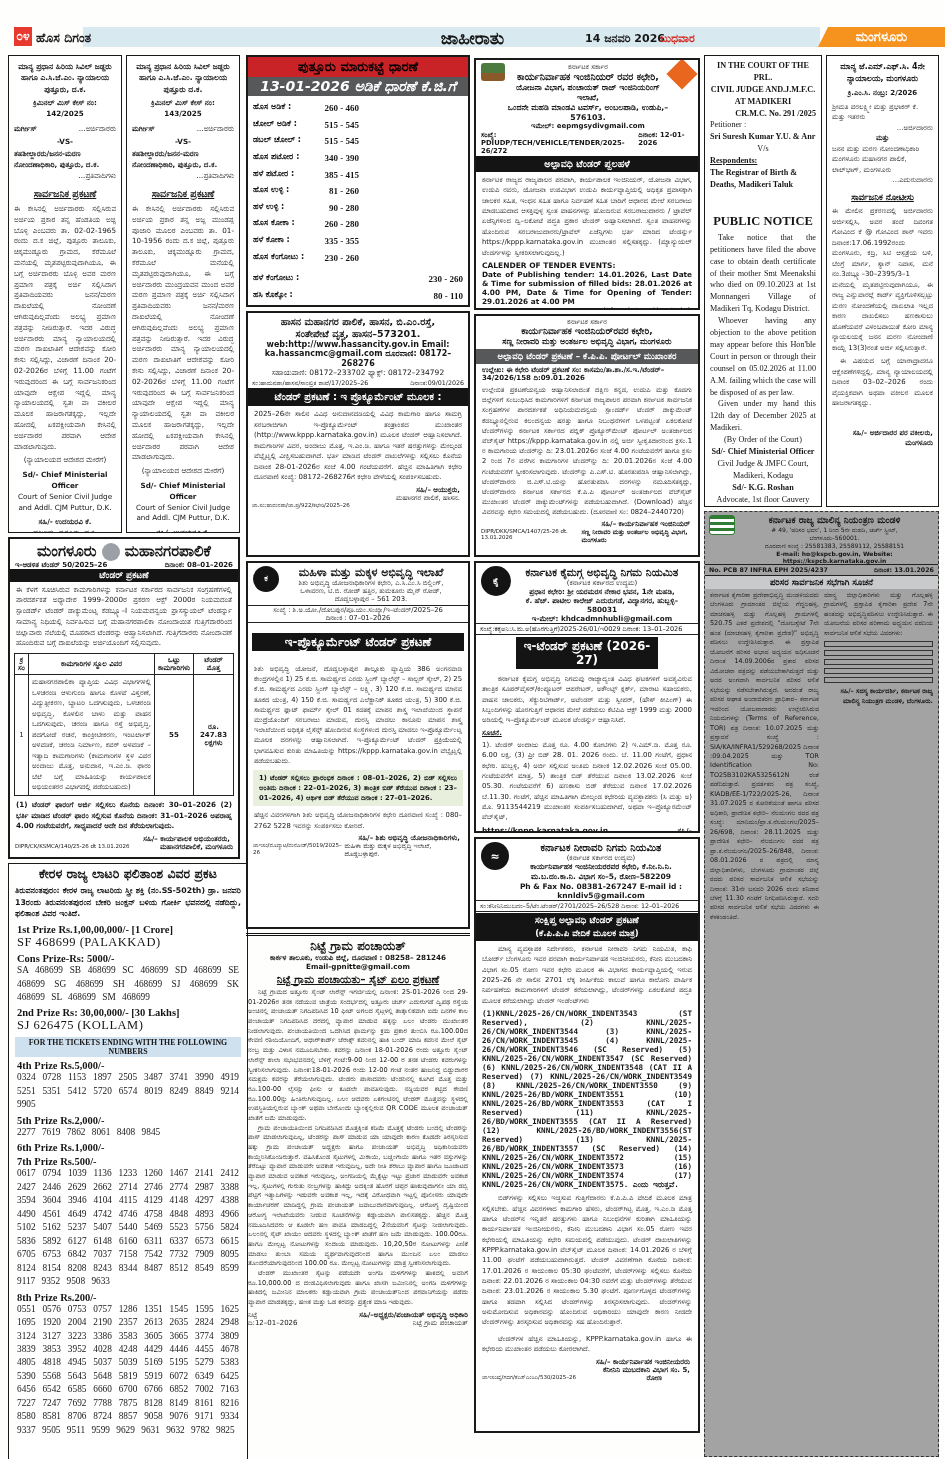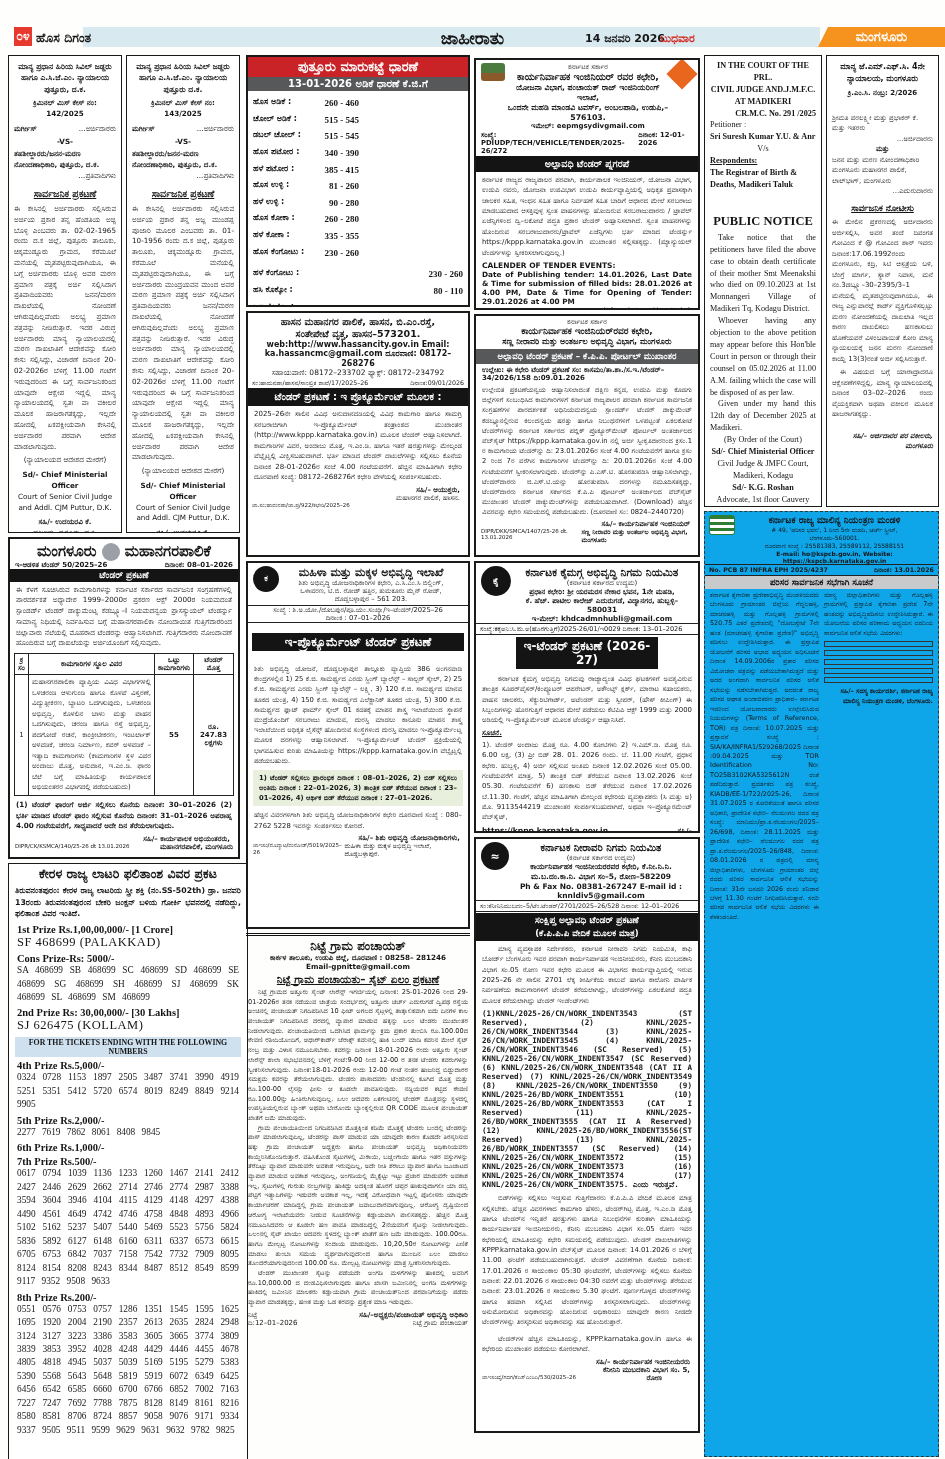--- a/index.html
+++ b/index.html
@@ -6,21 +6,21 @@
   html,body { background:#e8e8e4; }
   .page { position:relative; width:945px; height:1459px; background:#fefefc;
           font-family:"DejaVu Sans",sans-serif; color:#161616; overflow:hidden; margin:0 auto; }
   .abs { position:absolute; }
   .box { position:absolute; background:#fff; border:1px solid #1a1a1a; overflow:hidden; }
   .just { text-align:justify; }
   .ctr { text-align:center; }
   .b { font-weight:bold; }
   .bar-black { background:#141414; color:#fff; font-weight:bold; text-align:center; }
   .bar-gray  { background:#57585a; color:#fff; font-weight:bold; text-align:center; }
-  .bar-red   { background:#c92327; color:#ffffff; font-weight:bold; text-align:center; }
+  .bar-red   { background:#c92327; color:#000000; font-weight:bold; text-align:center; }
   .hairline-t { border-top:1px solid #222; }
   .hairline-b { border-bottom:1px solid #222; }
 
   
   .hdr-strip { background:#d8e9f0; }
   .hdr-pgnum { background:#e8392e; color:#fff; font-weight:bold; text-align:center; font-size:12px; line-height:19px; }
   .hdr-edition { background:#f6921e; color:#fff; font-weight:bold; text-align:center; font-size:13px; line-height:20px;
                  clip-path:polygon(10px 0,100% 0,100% 100%,0 100%); }
   .hdr-weekday { color:#d42a20; font-weight:bold; }
 
@@ -131,21 +131,21 @@
     <div class="just">ಈ ಕೇಸಿನಲ್ಲಿ ಅರ್ಜಿದಾರರು ಸಲ್ಲಿಸಿರುವ ಅರ್ಜಿಯ ಪ್ರಕಾರ ತನ್ನ ಅಜ್ಜ ಮುಂಡಪ್ಪ ಪೂಜಾರಿ ಮೂಲರ ಎಂಬವರು ತಾ. 01-10-1956 ರಂದು ದ.ಕ ಜಿಲ್ಲೆ, ಪುತ್ತೂರು ತಾಲೂಕು, ಚಿಕ್ಕಮುಡ್ನೂರು ಗ್ರಾಮದ, ಕೆರೆಮೂಲೆ ಮನೆಯಲ್ಲಿ ಮೃತಪಟ್ಟಿರುವುದಾಗಿಯೂ, ಈ ಬಗ್ಗೆ ಅರ್ಜಿದಾರರು ಮುಂದ್ರಯವನ ಮುಂದ ಅವರ ಮರಣ ಪ್ರಮಾಣ ಪತ್ರಕ್ಕೆ ಅರ್ಜಿ ಸಲ್ಲಿಸಿದಾಗ ಪ್ರತಿವಾದಿಯವರು ಜನನ/ಮರಣ ದಾಖಲೆಯಲ್ಲಿ ನೋಂದಣೆ ಆಗಿರುವುದಿಲ್ಲವೆಂದು ಅಲಭ್ಯ ಪ್ರಮಾಣ ಪತ್ರವನ್ನು ನೀಡಿರುತ್ತಾರೆ. ಇದರ ವಿರುದ್ಧ ಅರ್ಜಿದಾರರು ಮಾನ್ಯ ನ್ಯಾಯಾಲಯದಲ್ಲಿ ಮರಣ ದಾಖಲಾತಿಗೆ ಆದೇಶವನ್ನು ಕೋರಿ ಕೇಸು ಸಲ್ಲಿಸಿದ್ದು, ವಿಚಾರಣೆ ದಿನಾಂಕ 20-02-2026ರ ಬೆಳಿಗ್ಗೆ 11.00 ಗಂಟೆಗೆ ಇರುವುದರಿಂದ ಈ ಬಗ್ಗೆ ಸಾರ್ವಜನಿಕರಿಂದ ಯಾವುದೇ ಆಕ್ಷೇಪ ಇದ್ದಲ್ಲಿ ಮಾನ್ಯ ನ್ಯಾಯಾಲಯದಲ್ಲಿ ಸ್ವತಃ ವಾ ವಕೀಲರ ಮೂಲಕ ಹಾಜರಾಗತಕ್ಕದ್ದು, ಇಲ್ಲದೇ ಹೋದಲ್ಲಿ ಏಕಪಕ್ಷೀಯವಾಗಿ ಕೇಸಿನಲ್ಲಿ ಅರ್ಜಿದಾರರ ಪರವಾಗಿ ಆದೇಶ ಮಾಡಲಾಗುವುದು.</div>
     <div class="ctr" style="margin-top:3px;">(ನ್ಯಾಯಾಲಯದ ಆದೇಶದ ಮೇರೆಗೆ)</div>
     <div class="sig">Sd/- Chief Ministerial Officer</div>
     <div class="sigs">Court of Senior Civil Judge and Addl. CJM Puttur, D.K.</div>
     <div class="sig">ಸಹಿ/- ಉದಯರವಿ ಕೆ.</div>
 
   </div>
 
   <div class="box" style="left:246px;top:55px;width:224px;height:252px;border-width:2px;">
     <div class="bar-red" style="font-size:13px;padding:2px 0;">ಪುತ್ತೂರು ಮಾರುಕಟ್ಟೆ ಧಾರಣೆ</div>
-    <div class="bar-gray" style="font-size:10px;padding:1px 8px;">13-01-2026  ಅಡಿಕೆ ಧಾರಣೆ ಕೆ.ಜಿ.ಗೆ</div>
+    <div class="bar-gray" style="font-size:14px;padding:1px 8px;font-style:italic;">13-01-2026  ಅಡಿಕೆ ಧಾರಣೆ ಕೆ.ಜಿ.ಗೆ</div>
     <div style="display:flex;padding:4px 5px 0;gap:5px;flex-direction:column;">
       <div style="width:106px;">
           <div class="mkt-row">
             <span class="mkt-l">ಹೊಸ ಅಡಿಕೆ</span>
             <span class="mkt-v">260 - 460</span>
           </div>
           <div class="mkt-row">
             <span class="mkt-l">ಚೋಲ್ ಅಡಿಕೆ</span>
             <span class="mkt-v">515 - 545</span>
           </div>
@@ -381,21 +381,21 @@
         <div class="ctr b" style="font-size:7.8px;">ಯೋಜನಾ ವಿಭಾಗ, ಪಂಚಾಯತ್ ರಾಜ್ ಇಂಜಿನಿಯರಿಂಗ್ ಇಲಾಖೆ,</div>
         <div class="ctr b" style="font-size:7.8px;">ಒಂದನೇ ಮಹಡಿ ಮಾಂಡವಿ ಟವರ್ಸ್, ಅಂಬಲಪಾಡಿ, ಉಡುಪಿ,–576103.</div>
         <div class="ctr b" style="font-size:7px;">ಇಮೇಲ್: eepmgsydivgmail.com</div>
       </div>
       <div class="diamond"></div>
     </div>
     <div style="display:flex;justify-content:space-between;font-size:6.8px;font-weight:bold;padding:1px 5px;">
       <span>ಸಂಖ್ಯೆ: PDIUDP/TECH/VEHICLE/TENDER/2025-26/272</span>
       <span>ದಿನಾಂಕ: 12-01-2026</span>
     </div>
-    <div class="bar-black" style="font-size:9.5px;padding:2px 0;">ಅಲ್ಪಾವಧಿ ಟೆಂಡರ್ ಪ್ನಗರಪೆ</div>
+    <div class="bar-black" style="font-size:9.5px;padding:2px 0;">ಅಲ್ಪಾವಧಿ ಟೆಂಡರ್ ಪ್ದಲಹಳೆ</div>
     <div class="ad-body" style="font-size:6.9px;">ಕರ್ನಾಟಕ ರಾಜ್ಯದ ರಾಜ್ಯಪಾಲರ ಪರವಾಗಿ, ಕಾರ್ಯಪಾಲಕ ಇಂಜಿನಿಯರ್, ಯೋಜನಾ ವಿಭಾಗ, ಉಡುಪಿ ರವರು, ಯೋಜನಾ ಉಪವಿಭಾಗ ಉಡುಪಿ ಕಾರ್ಯವ್ಯಾಪ್ತಿಯಲ್ಲಿ ಅಧಿಕೃತ ಪ್ರವಾಸಕ್ಕಾಗಿ ಚಾಲಕರ ಸಹಿತ, ಇಂಧನ ಸಹಿತ ಹಾಗೂ ನಿರ್ವಹಣೆ ಸಹಿತ ಬಾಡಿಗೆ ಆಧಾರದ ಮೇಲೆ ಸರಬರಾಜು ಮಾಡಬಹುದಾದ ಆಸಕ್ತಿವುಳ್ಳ ಸ್ವಂತ ವಾಹನಗಳನ್ನು ಹೊಂದಿರುವ ಸರಬರಾಜುದಾರರು / ಟ್ರಾವೆಲ್ ಏಜೆನ್ಸಿಗಳಿಂದ ದ್ವಿ–ಲಕೋಟೆ ಪದ್ಧತಿ ಪ್ರಕಾರ ಟೆಂಡರ್ ಅಹ್ವಾನಿಸಲಾಗಿದೆ. ಸ್ವಂತ ವಾಹನಗಳನ್ನು ಹೊಂದಿರುವ ಸರಬರಾಜುದಾರರು/ಟ್ರಾವೆಲ್ ಏಜೆನ್ಸಿಗಳು ಭರ್ತಿ ಮಾಡಿದ ಟೆಂಡರ್ನ್ನು https://kppp.karnataka.gov.in ಮುಖಾಂತರ ಸಲ್ಲಿಸತಕ್ಕದ್ದು. (ಮ್ಯಾನ್ಯುಯಲ್ ಟೆಂಡರ್ಗಳನ್ನು ಸ್ವೀಕರಿಸಲಾಗುವುದಿಲ್ಲ.)</div>
     <div class="b" style="font-size:7.5px;padding:0 6px;">CALENDER OF TENDER EVENTS:</div>
     <div class="just b" style="font-size:7.3px;padding:0 6px;">Date of Publishing tender: 14.01.2026, Last Date &amp; Time for submission of filled bids: 28.01.2026 at 4.00 PM, Date &amp; Time for Opening of Tender: 29.01.2026 at 4.00 PM</div>
     <div class="ad-sign">ಸಹಿ/– ಕಾರ್ಯನಿರ್ವಾಹಕ ಇಂಜಿನಿಯರ್</div>
 
   </div>
 
   <div class="box" style="left:474px;top:314px;width:226px;height:243px;border-width:2px;">
     <div class="ctr" style="font-size:7px;margin-top:2px;">ಕರ್ನಾಟಕ ಸರ್ಕಾರ</div>
     <div class="ctr b" style="font-size:9px;">ಕಾರ್ಯನಿರ್ವಾಹಕ ಇಂಜಿನಿಯರ್‌ರವರ ಕಛೇರಿ,</div>
@@ -480,32 +480,32 @@
     <div class="c b">Sd/- Chief Ministerial Officer</div>
     <div class="c">Civil Judge &amp; JMFC Court, Madikeri, Kodagu</div>
     <div class="c b">Sd/- K.G. Roshan</div>
     <div class="c">Advocate, 1st floor Cauvery Complex, Mahadevpet, Madikeri. Kodagu District.</div>
 
   </div>
 
   <div class="box cn" style="left:826px;top:55px;width:113px;height:452px;font-size:7px;">
     <div class="h" style="font-size:8px;">ಮಾನ್ಯ ಜೆ.ಎಮ್.ಎಫ್.ಸಿ. 4ನೇ ನ್ಯಾಯಾಲಯ, ಮಂಗಳೂರು</div>
     <div class="case">ಕ್ರಿ.ಎಂ.ಸಿ. ನಂಬ್ರ: 2/2026</div>
-    <div style="margin-top:14px;">ಶ್ರೀಮತಿ ವರಲಕ್ಷ್ಮೀ ಮತ್ತು ಪ್ರಭಾಕರ್ ಕೆ. ಮತ್ತು ಇತರರು</div>
+    <div style="margin-top:3px;">ಶ್ರೀಮತಿ ವರಲಕ್ಷ್ಮೀ ಮತ್ತು ಪ್ರಭಾಕರ್ ಕೆ. ಮತ್ತು ಇತರರು</div>
     <div class="right">...ಅರ್ಜಿದಾರರು</div>
     <div class="ctr b">ಮತ್ತು</div>
     <div>ಜನನ ಮತ್ತು ಮರಣ ನೋಂದಣಾಧಿಕಾರಿ ಮಂಗಳೂರು ಮಹಾನಗರ ಪಾಲಿಕೆ, ಲಾಲ್‌ಭಾಗ್, ಮಂಗಳೂರು</div>
     <div class="right">...ಎದುರುದಾರರು</div>
     <div class="title" style="font-size:8.5px;">ಸಾರ್ವಜನಿಕ ನೋಟೀಸು</div>
     <div class="just">ಈ ಮೇಲಿನ ಪ್ರಕರಣದಲ್ಲಿ ಅರ್ಜಿದಾರರು ಅರ್ಜಿಸಲ್ಲಿಸಿ, ಅವರ ತಂದೆ ದಿವಂಗತ ಗೋವಿಂದ ಕೆ @ ಗೋವಿಂದ ಶಾನ್ ಇವರು ದಿನಾಂಕ:17.06.1992ರಂದು ಮಂಗಳೂರು, ಕದ್ರಿ, ಸಿಟಿ ಆಸ್ಪತ್ರೆಯ ಬಳಿ, ಬೆಂಗ್ರೆ ಮಾರ್ಗ, ಸ್ಯಾನ್ ನಿವಾಸ, ಮನೆ ನಂ.3ಡಬ್ಲ್ಯೂ–30–2395/3–1 ಮನೆಯಲ್ಲಿ ಮೃತಪಟ್ಟಿರುವುದಾಗಿಯೂ, ಈ ರಾಜ್ಯ ಎನ್ನುವಾರಲ್ಲೆ ಕಾರ್ಡ್ ವ್ಯಕ್ತಿಗೊಳಿಸಲ್ಪಟ್ಟು ಮರಣ ನೋಂದಣೆಯಲ್ಲಿ ದಾಖಲಾತಿ ಇಲ್ಲದ ಕಾರಣ ದಾಖಲಿಸಲು ಹಣಕಾಸುಲು ಹೊಣೆಯವರೆ ವಿಳಂಬವಾಯಿತೆ ಕೋರಿ ಮಾನ್ಯ ನ್ಯಾಯಲಯಕ್ಕೆ ಜನನ ಮರಣ ನೋಂದಾಣಿ ಕಾಯ್ದೆ 13(3)ರಂತೆ ಅರ್ಜಿ ಸಲ್ಲಿಸಿರುತ್ತಾರೆ.</div>
     <div class="just" style="margin-top:3px;text-indent:8px;">ಈ ವಿಷಯದ ಬಗ್ಗೆ ಯಾರಾದ್ರಾದರೂ ಆಕ್ಷೇಪಣೆಗಳಿದ್ದಲ್ಲಿ, ಮಾನ್ಯ ನ್ಯಾಯಾಲಯದಲ್ಲಿ ದಿನಾಂಕ 03–02–2026 ರಂದು ವೈಯಕ್ತಿಕವಾಗಿ ಅಥವಾ ವಕೀಲರ ಮೂಲಕ ಹಾಜರಾಗತಕ್ಕದ್ದು.</div>
-    <div class="right b" style="margin-top:11px;font-style:italic;">ಸಹಿ/– ಅರ್ಜಿದಾರರ ಪರ ವಕೀಲರು, ಮಂಗಳೂರು</div>
-  </div>
-
-  <div class="abs" style="left:704px;top:511px;width:235px;height:946px;border:1.5px dashed #333;background:#0ea5e9;overflow:hidden;">
+    <div class="right b" style="margin-top:19px;">ಸಹಿ/– ಅರ್ಜಿದಾರರ ಪರ ವಕೀಲರು, ಮಂಗಳೂರು</div>
+  </div>
+
+  <div class="abs" style="left:704px;top:511px;width:235px;height:946px;border:1.5px dashed #333;background:#a3a3a3;overflow:hidden;">
     <div style="display:flex;align-items:flex-start;padding:3px 4px 0;">
       <div class="kspcb-logo"></div>
       <div style="flex:1;">
         <div class="ctr b" style="font-size:9px;">ಕರ್ನಾಟಕ ರಾಜ್ಯ ಮಾಲಿನ್ಯ ನಿಯಂತ್ರಣ ಮಂಡಳಿ</div>
         <div class="ctr" style="font-size:6px;"># 49, 'ಪರಿಸರ ಭವನ', 1 ರಿಂದ 5ನೇ ಮಹಡಿ, ಚರ್ಚ್ ಸ್ಟ್ರೀಟ್,</div>
         <div class="ctr" style="font-size:6px;">ಬೆಂಗಳೂರು–560001.</div>
         <div class="ctr" style="font-size:6px;">ದೂರವಾಣಿ ಸಂಖ್ಯೆ : 25581383, 25589112, 25588151</div>
         <div class="ctr b" style="font-size:6px;">E-mail: ho@kspcb.gov.in, Website: https://kspcb.karnataka.gov.in</div>
       </div>
     </div>

